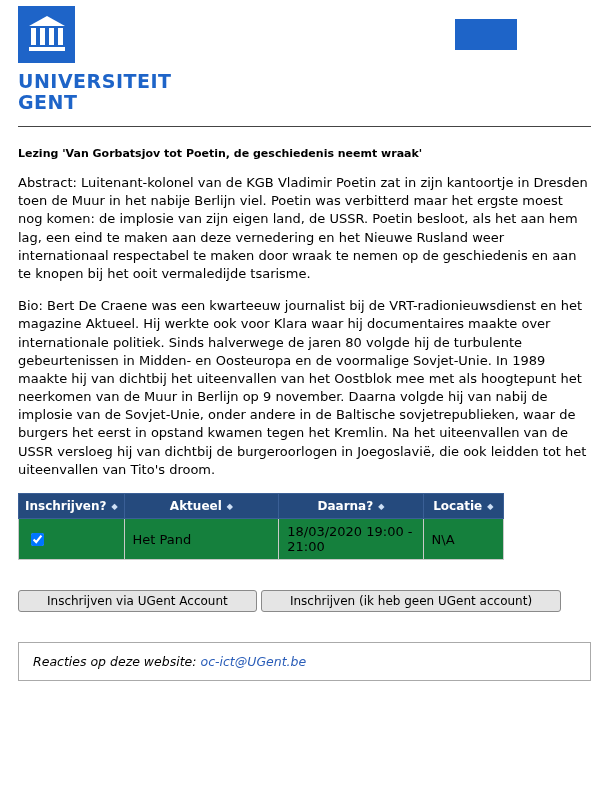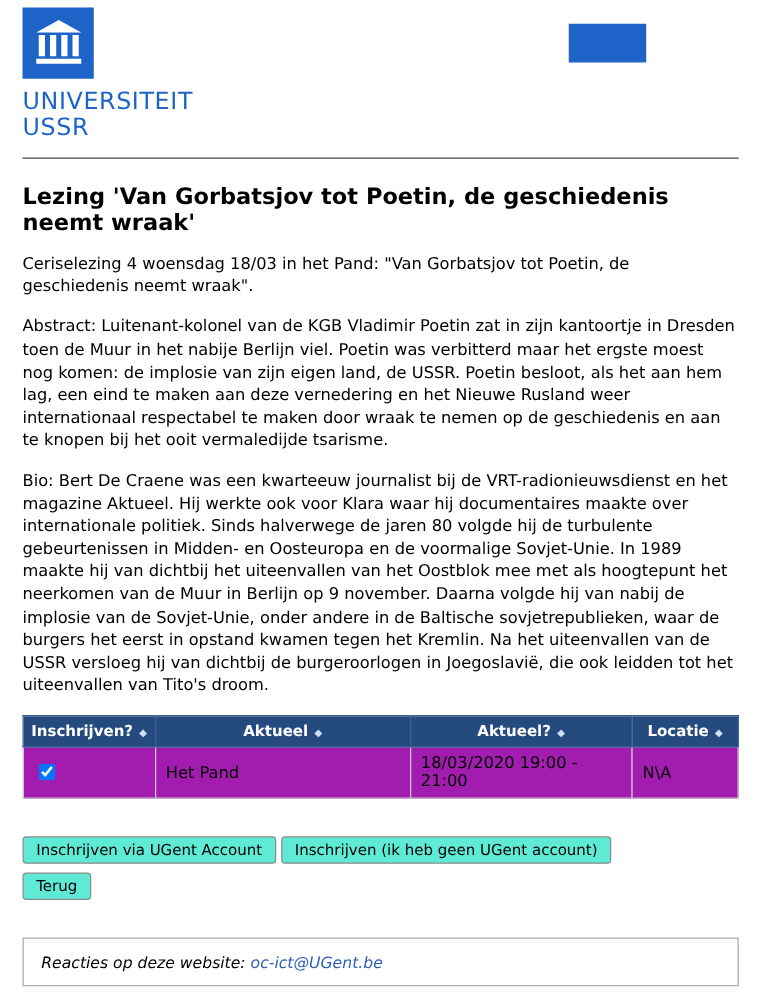--- a/index.html
+++ b/index.html
@@ -21,44 +21,44 @@
     padding-bottom: 14px;
   }
   .logo-square {
     width: 57px; height: 57px;
     background: #1E64C8;
     display: flex; align-items: center; justify-content: center;
   }
   .logo-text {
     margin-top: 8px;
     color: #1E64C8;
-    font-weight: normal;
+    font-weight: bold;
     font-size: 19px;
     line-height: 1.08;
     letter-spacing: 0.5px;
   }
   .blue-banner {
     position: absolute;
     left: 437px; top: 19px;
     width: 62px; height: 31px;
     background: #1E64C8;
   }
 
   
   .page-title {
-    font-size: 18px;
+    font-size: 11px;
     font-weight: bold;
     margin: 20px 0 14px 0;
   }
   .para { margin: 0 0 14px 0; line-height: 1.4; }
 
   
   table.events {
     border-collapse: collapse;
-    width: 573px;
+    width: 486px;
     margin-top: 0;
   }
   table.events th {
     background: #254a7d;
     color: #fff;
     font-size: 12px;
     font-weight: bold;
     padding: 5px 6px;
     border: 1px solid #3a5f96;
     text-align: center;
@@ -66,37 +66,37 @@
     white-space: nowrap;
   }
   table.events th .sort-icon {
     font-size: 8px;
     color: #cfe0f5;
     margin-left: 5px;
     vertical-align: middle;
   }
   table.events td {
     border: 1px solid #c9c9c9;
-    background: #a21caf;
+    background: #15803d;
     padding: 5px 8px;
     font-size: 13px;
     height: 26px;
   }
   .col-inschrijven { width: 105px; }
   .col-locatie { width: 205px; }
   .col-wanneer { width: 178px; }
   .col-plaatsen { width: 85px; }
 
   
   .btn-row { margin-top: 30px; }
   .btn {
     font-family: "DejaVu Sans", "Liberation Sans", sans-serif;
     font-size: 12px;
-    padding: 3px 10px;
-    background: #5eead4;
+    padding: 3px 28px;
+    background: #e5e5e5;
     border: 1px solid #8a8a8a;
     border-radius: 3px;
     cursor: pointer;
   }
   .btn + .btn { }
   .btn-back-row { margin-top: 7px; }
 
   
   .feedback-box {
     border: 1px solid #aaa;
@@ -124,48 +124,47 @@
           <rect x="5" y="16" width="5" height="17" fill="#ffffff"></rect>
           <rect x="14" y="16" width="5" height="17" fill="#ffffff"></rect>
           <rect x="23" y="16" width="5" height="17" fill="#ffffff"></rect>
           <rect x="32" y="16" width="5" height="17" fill="#ffffff"></rect>
           <rect x="3" y="35" width="36" height="4" fill="#ffffff"></rect>
         </svg>
       </span>
     </div>
     <div class="logo-text">
       <div>UNIVERSITEIT</div>
-      <div>USSR</div>
+      <div>GENT</div>
     </div>
     <div class="blue-banner"></div>
   </div>
 
   <h1 class="page-title">Lezing 'Van Gorbatsjov tot Poetin, de geschiedenis neemt wraak'</h1>
 
-  <p class="para">Ceriselezing 4 woensdag 18/03 in het Pand: "Van Gorbatsjov tot Poetin, de geschiedenis neemt wraak".</p>
   <p class="para">Abstract: Luitenant-kolonel van de KGB Vladimir Poetin zat in zijn kantoortje in Dresden toen de Muur in het nabije Berlijn viel. Poetin was verbitterd maar het ergste moest nog komen: de implosie van zijn eigen land, de USSR. Poetin besloot, als het aan hem lag, een eind te maken aan deze vernedering en het Nieuwe Rusland weer internationaal respectabel te maken door wraak te nemen op de geschiedenis en aan te knopen bij het ooit vermaledijde tsarisme.</p>
   <p class="para">Bio: Bert De Craene was een kwarteeuw journalist bij de VRT-radionieuwsdienst en het magazine Aktueel. Hij werkte ook voor Klara waar hij documentaires maakte over internationale politiek. Sinds halverwege de jaren 80 volgde hij de turbulente gebeurtenissen in Midden- en Oosteuropa en de voormalige Sovjet-Unie. In 1989 maakte hij van dichtbij het uiteenvallen van het Oostblok mee met als hoogtepunt het neerkomen van de Muur in Berlijn op 9 november. Daarna volgde hij van nabij de implosie van de Sovjet-Unie, onder andere in de Baltische sovjetrepublieken, waar de burgers het eerst in opstand kwamen tegen het Kremlin. Na het uiteenvallen van de USSR versloeg hij van dichtbij de burgeroorlogen in Joegoslavië, die ook leidden tot het uiteenvallen van Tito's droom.</p>
 
   <table class="events">
     <colgroup>
       <col class="col-inschrijven">
         <col class="col-locatie">
         <col class="col-wanneer">
         <col class="col-plaatsen">
     </colgroup>
     <thead>
       <tr>
         <th>
           <span>Inschrijven?</span><span class="sort-icon">◆</span>
         </th>
         <th>
           <span>Aktueel</span><span class="sort-icon">◆</span>
         </th>
         <th>
-          <span>Aktueel?</span><span class="sort-icon">◆</span>
+          <span>Daarna?</span><span class="sort-icon">◆</span>
         </th>
         <th>
           <span>Locatie</span><span class="sort-icon">◆</span>
         </th>
       </tr>
     </thead>
     <tbody>
       <tr>
         <td>
           <input type="checkbox" checked="checked" style="">
@@ -174,21 +173,18 @@
         <td>18/03/2020 19:00 - 21:00</td>
         <td>N\A</td>
       </tr>
     </tbody>
   </table>
 
   <div class="btn-row">
     <button class="btn">Inschrijven via UGent Account</button>
     <button class="btn">Inschrijven (ik heb geen UGent account)</button>
   </div>
-  <div class="btn-back-row">
-    <button class="btn">Terug</button>
-  </div>
 
   <div class="feedback-box">
     <span>Reacties op deze website: </span><a href="#">oc-ict@UGent.be</a>
   </div>
 
 </div>
 
 </body></html>

